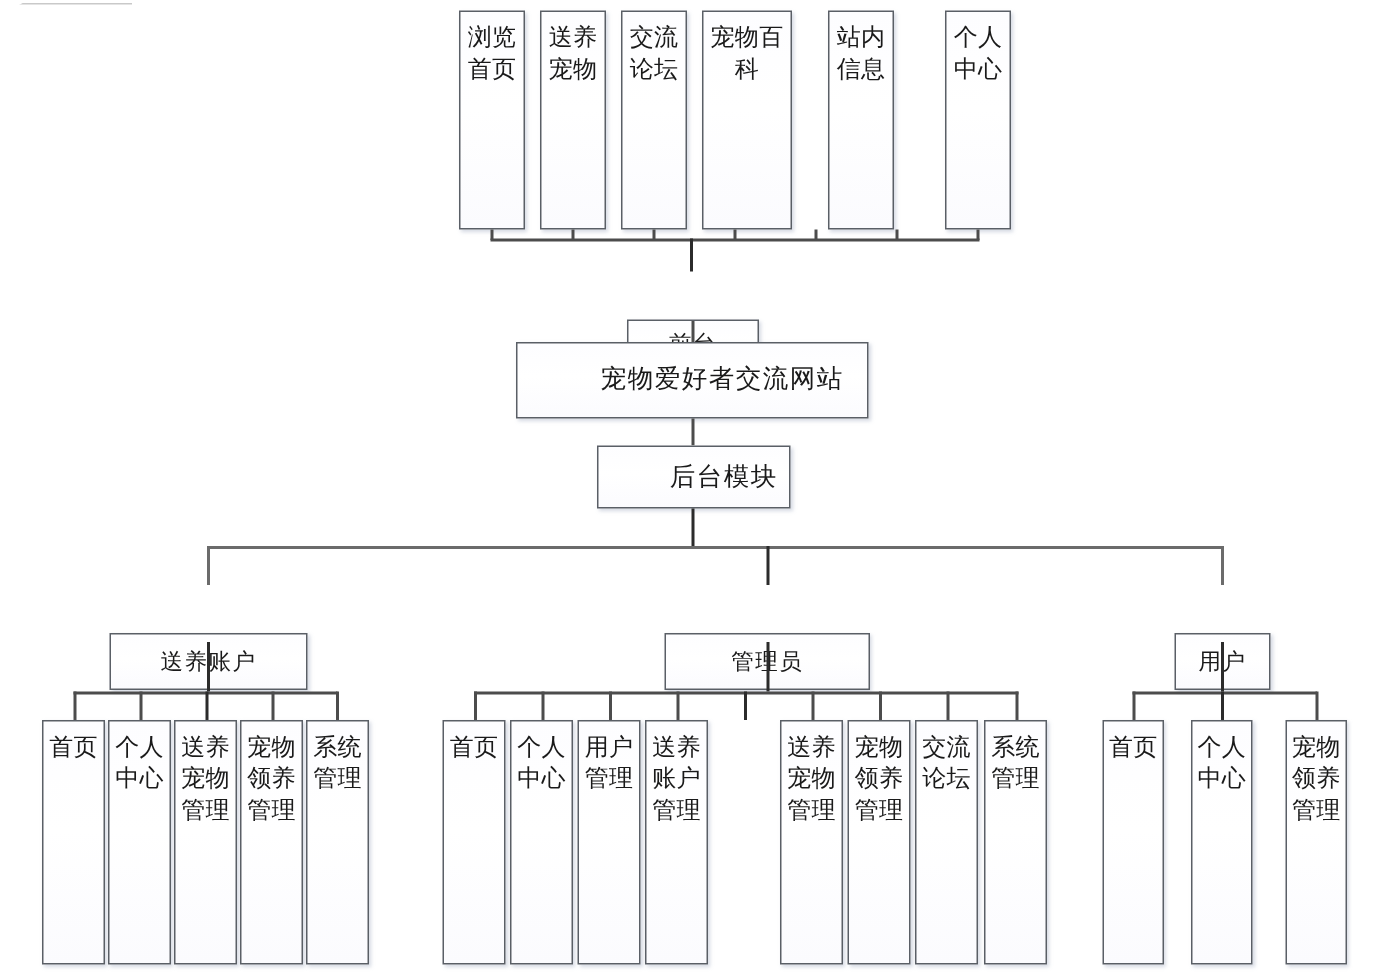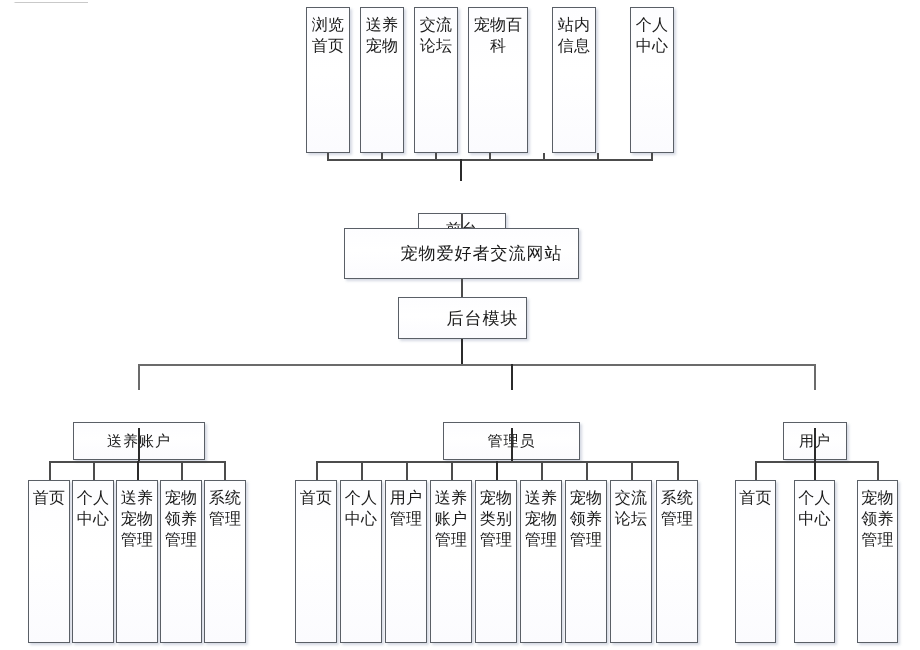--- a/index.html
+++ b/index.html
@@ -196,23 +196,20 @@
   </div>
   <div class="node v" style="left:340px; top:480px; width:42px; height:163px;">
     <span class="vtext">个人中心</span>
   </div>
   <div class="node v" style="left:385px; top:480px; width:42px; height:163px;">
     <span class="vtext">用户管理</span>
   </div>
   <div class="node v" style="left:430px; top:480px; width:42px; height:163px;">
     <span class="vtext">送养账户管理</span>
   </div>
-  <div class="node v" style="left:475px; top:480px; width:42px; height:163px;">
-    <span class="vtext">宠物类别管理</span>
-  </div>
   <div class="node v" style="left:520px; top:480px; width:42px; height:163px;">
     <span class="vtext">送养宠物管理</span>
   </div>
   <div class="node v" style="left:565px; top:480px; width:42px; height:163px;">
     <span class="vtext">宠物领养管理</span>
   </div>
   <div class="node v" style="left:610px; top:480px; width:42px; height:163px;">
     <span class="vtext">交流论坛</span>
   </div>
   <div class="node v" style="left:656px; top:480px; width:42px; height:163px;">

